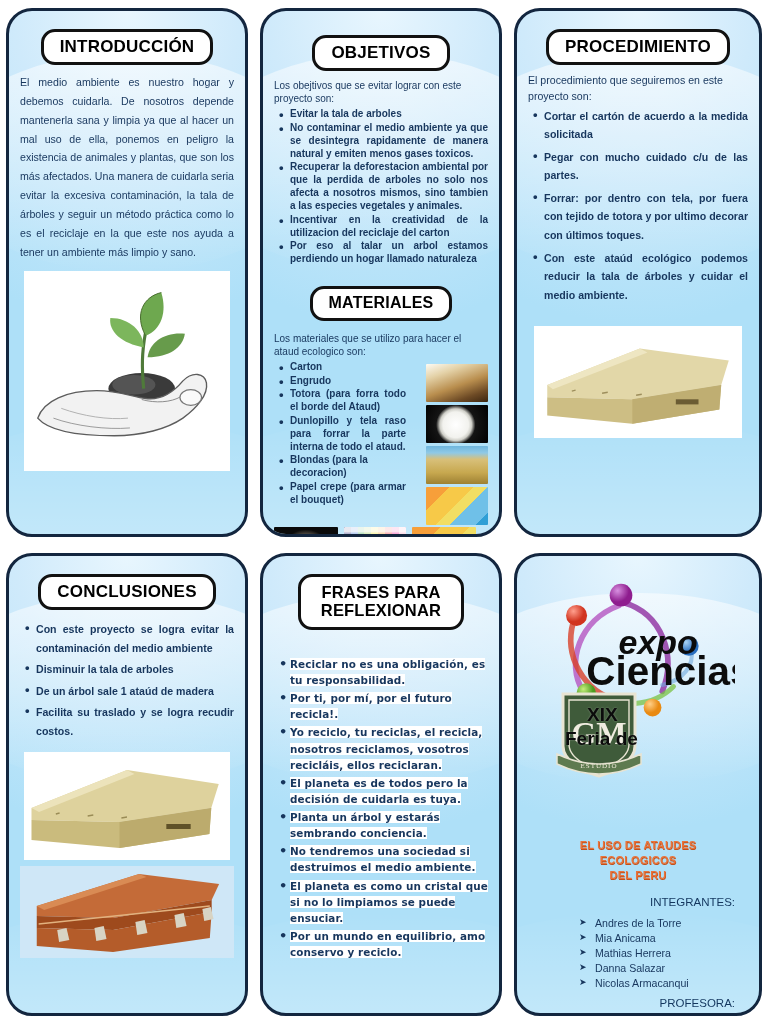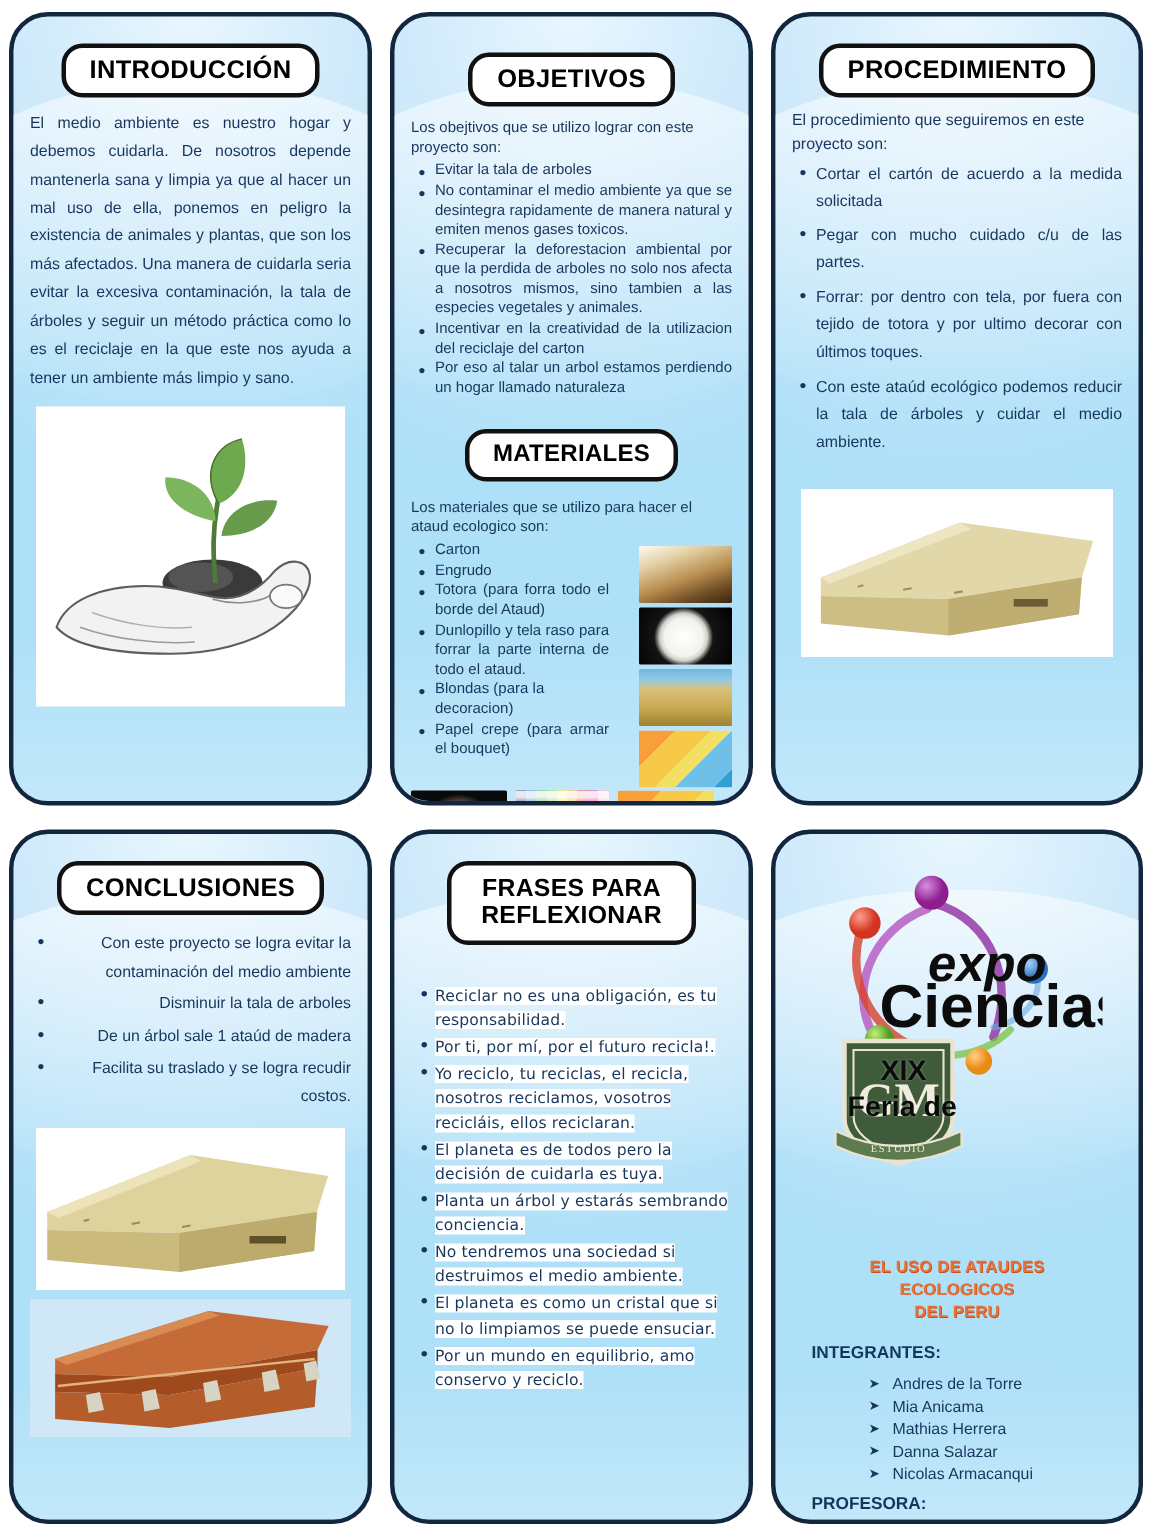--- a/index.html
+++ b/index.html
@@ -66,21 +66,21 @@
   .title-wrap { text-align: center; }
   .title-box.two-line { font-size: 16.5px; padding: 6px 20px 7px; }
   .title-box.small { font-size: 16px; }
 
   p.body, li.body, .body {
     color: #17365d;
     font-size: 10.4px;
     line-height: 1.62;
   }
   .just { text-align: justify; }
-  ul.bul { list-style: none; margin: 2px 0 0 2px; }
+  ul.bul { list-style: none; margin: 2px 0 0 2px; font-weight: bold; }
   ul.bul > li {
     position: relative;
     padding-left: 14px;
     margin-bottom: 1px;
     color: #17365d;
   }
   ul.bul > li::before {
     content: "•";
     position: absolute; left: 3px; top: -1px;
     font-size: 13px; line-height: 1.35;
@@ -132,21 +132,21 @@
 
   
   .sprout { position: absolute; inset: 0; }
 
   
   #p-proc li { font-size: 10.6px; line-height: 1.75; margin-bottom: 4px; }
   #p-proc .lead { font-size: 10.6px; line-height: 1.5; }
   .proc-img { margin: 22px 6px 0; height: 112px; background: #fff; }
 
   
-  #p-conc li { font-size: 10.6px; line-height: 1.75; margin-bottom: 3px; text-align: right; }
+  #p-conc li { font-size: 10.6px; line-height: 1.75; margin-bottom: 3px; }
   .conc-img1 { margin: 12px 4px 0; height: 108px; background: #fff; }
   .conc-img2 { margin: 6px 0 0; height: 92px; }
 
   
   #p-frases ul.bul > li {
     font-size: 10.4px;
     line-height: 1.55;
     margin-bottom: 2px;
     font-family: "DejaVu Sans", sans-serif;
     letter-spacing: .1px;
@@ -169,21 +169,21 @@
     margin-top: 88px;
     text-align: center;
     color: #e8733a;
     font-weight: bold;
     font-size: 11px;
     line-height: 1.35;
     text-shadow: .5px .5px 0 #c0501c;
     letter-spacing: .2px;
   }
   .sec-head {
-    text-align: left; font-weight: bold; font-size: 11.5px;
+    text-align: right; font-weight: normal; font-size: 11.5px;
     color: #13365e; margin-top: 13px;
   }
   ul.arrow { list-style: none; margin: 8px 0 0 38px; }
   ul.arrow li {
     position: relative; padding-left: 16px;
     font-size: 10.6px; line-height: 1.42; color: #17365d;
   }
   ul.arrow li::before {
     content: "\27A4";
     position: absolute; left: 0; top: 0;
@@ -227,21 +227,21 @@
         <path d="M38 140 C60 148 86 152 106 150" stroke="#b0b0b0" stroke-width="1" fill="none"></path>
         <ellipse cx="170" cy="129" rx="11" ry="8" fill="#fafafa" stroke="#777" stroke-width="1.2"></ellipse>
       </svg>
     </div>
   </section>
 
   <section class="panel" id="p-obj">
     <div class="title-wrap">
       <div class="title-box">OBJETIVOS</div>
     </div>
-    <p class="body lead">Los obejtivos que se utilizo lograr con este proyecto son:</p>
+    <p class="body lead">Los obejtivos que se evitar lograr con este proyecto son:</p>
     <ul class="bul">
       <li class="body just">Evitar la tala de arboles</li>
       <li class="body just">No contaminar el medio ambiente ya que se desintegra rapidamente de manera natural y emiten menos gases toxicos.</li>
       <li class="body just">Recuperar la deforestacion ambiental por que la perdida de arboles no solo nos afecta a nosotros mismos, sino tambien a las especies vegetales y animales.</li>
       <li class="body just">Incentivar en la creatividad de la utilizacion del reciclaje del carton</li>
       <li class="body just">Por eso al talar un arbol estamos perdiendo un hogar llamado naturaleza</li>
     </ul>
 
     <div class="title-wrap" id="mat-title-wrap">
       <div class="title-box small">MATERIALES</div>

